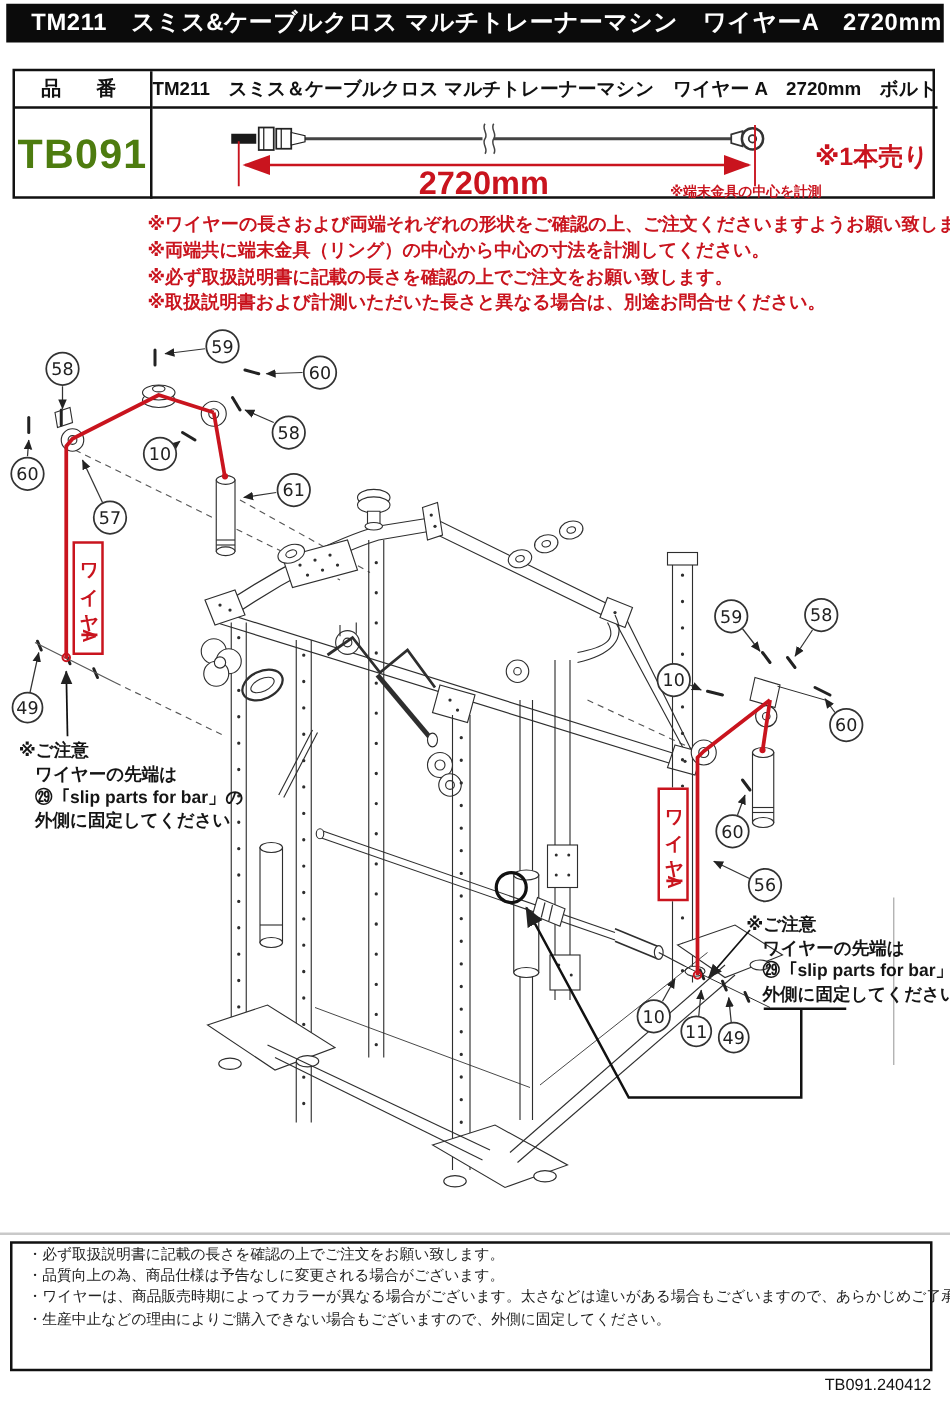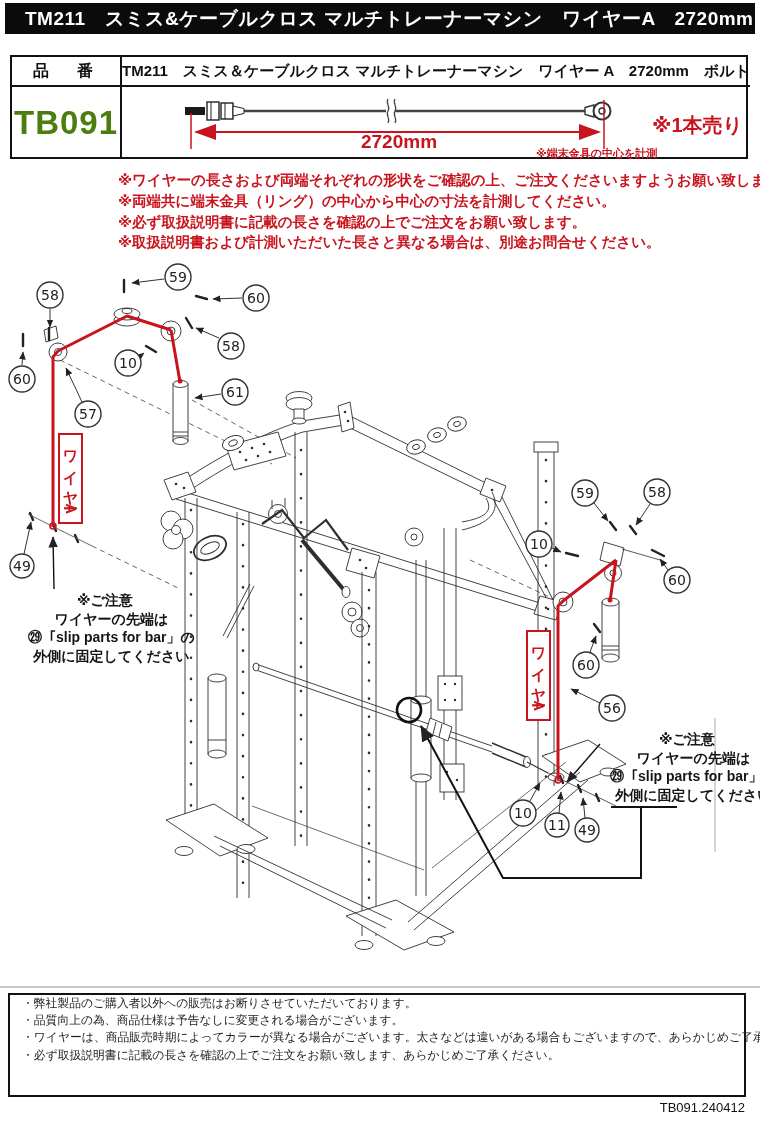--- a/index.html
+++ b/index.html
@@ -16,32 +16,32 @@
         grid-template-rows:30px 1fr;background:#fff;}
   .pbox .c{border-right:2px solid #111;border-bottom:2px solid #111;
            display:flex;align-items:center;justify-content:center;}
   .pbox .c.last{border-right:none;}
   .pbox .c.body{border-bottom:none;}
   .hinban{font-size:16px;font-weight:bold;letter-spacing:6px;color:#111;}
   .btitle{font-size:15px;font-weight:bold;color:#111;white-space:nowrap;}
   .partno{font-size:33px;font-weight:bold;color:#4d7c0f;letter-spacing:1px;}
   .wcell{position:relative;}
   .red{color:#c9141e;}
-  .dimlabel{left:192px;top:44px;width:170px;text-align:center;font-size:19px;font-weight:bold;}
+  .dimlabel{left:180px;top:44px;width:170px;text-align:center;font-size:26px;font-weight:bold;}
   .salelabel{left:530px;top:25px;font-size:20px;font-weight:bold;white-space:nowrap;}
   .measlabel{left:414px;top:59px;font-size:11px;font-weight:bold;white-space:nowrap;text-align:center;}
   
   .warnings{left:118px;top:170px;font-size:14.5px;font-weight:bold;color:#c9141e;
             line-height:20.8px;white-space:nowrap;}
   
   .wlabel{border:2px solid #c9141e;color:#c9141e;background:#fff;
           writing-mode:vertical-rl;text-orientation:mixed;
           font-size:15px;font-weight:bold;letter-spacing:3px;line-height:1.1;
           padding:5px 2px;}
-  .note{font-size:14px;font-weight:600;color:#151515;line-height:18.5px;white-space:nowrap;text-align:center;}
+  .note{font-size:14px;font-weight:600;color:#151515;line-height:18.5px;white-space:nowrap;}
   .note .ind{margin-left:13px;}
   
   .sep{left:0;top:986px;width:760px;height:2px;background:#c9c9c9;}
   .fbox{left:8px;top:993px;width:738px;height:104px;border:2px solid #111;
         box-sizing:border-box;background:#fff;}
   .fhead{margin:3px 0 1px 6px;font-size:13px;font-weight:bold;color:#111;}
   .fitem{margin-left:12px;font-size:11.8px;line-height:17.2px;color:#222;white-space:nowrap;}
   .fcode{left:555px;top:1100px;width:190px;text-align:right;font-size:13px;
          font-weight:normal;color:#111;}
   svg{display:block;}
@@ -448,19 +448,19 @@
 <div class="abs note" style="left:597px;top:730px;">
   <div>※ご注意</div>
   <div class="ind">ワイヤーの先端は</div>
   <div class="ind">㉙「slip parts for bar」の</div>
   <div class="ind">外側に固定してください</div>
 </div>
 
 <div class="abs sep"></div>
 
 <div class="abs fbox">
-  <div class="fitem">・弊社製品のご購入者以外への販売はお断りさせていただいております。</div>
+  <div class="fitem">・必ず取扱説明書に記載の長さを確認の上でご注文をお願い致します。</div>
   <div class="fitem">・品質向上の為、商品仕様は予告なしに変更される場合がございます。</div>
   <div class="fitem">・ワイヤーは、商品販売時期によってカラーが異なる場合がございます。太さなどは違いがある場合もございますので、あらかじめご了承ください。</div>
-  <div class="fitem">・必ず取扱説明書に記載の長さを確認の上でご注文をお願い致します、あらかじめご了承ください。</div>
+  <div class="fitem">・生産中止などの理由によりご購入できない場合もございますので、外側に固定してください。</div>
 </div>
 
 <div class="abs fcode">TB091.240412</div>
 
 </body></html>

